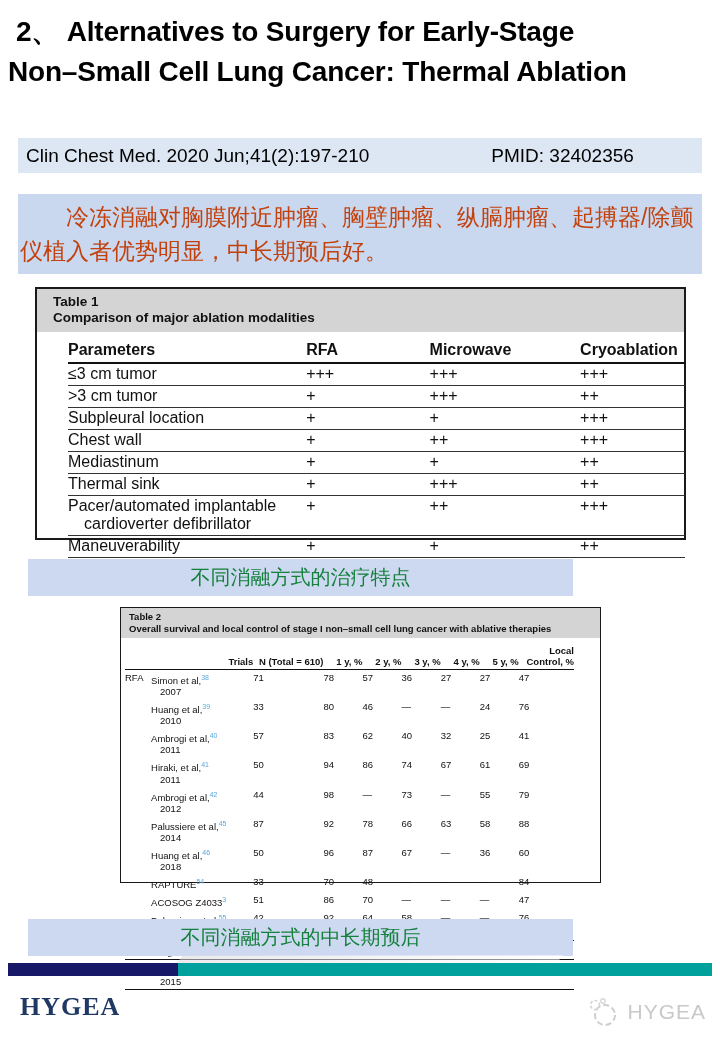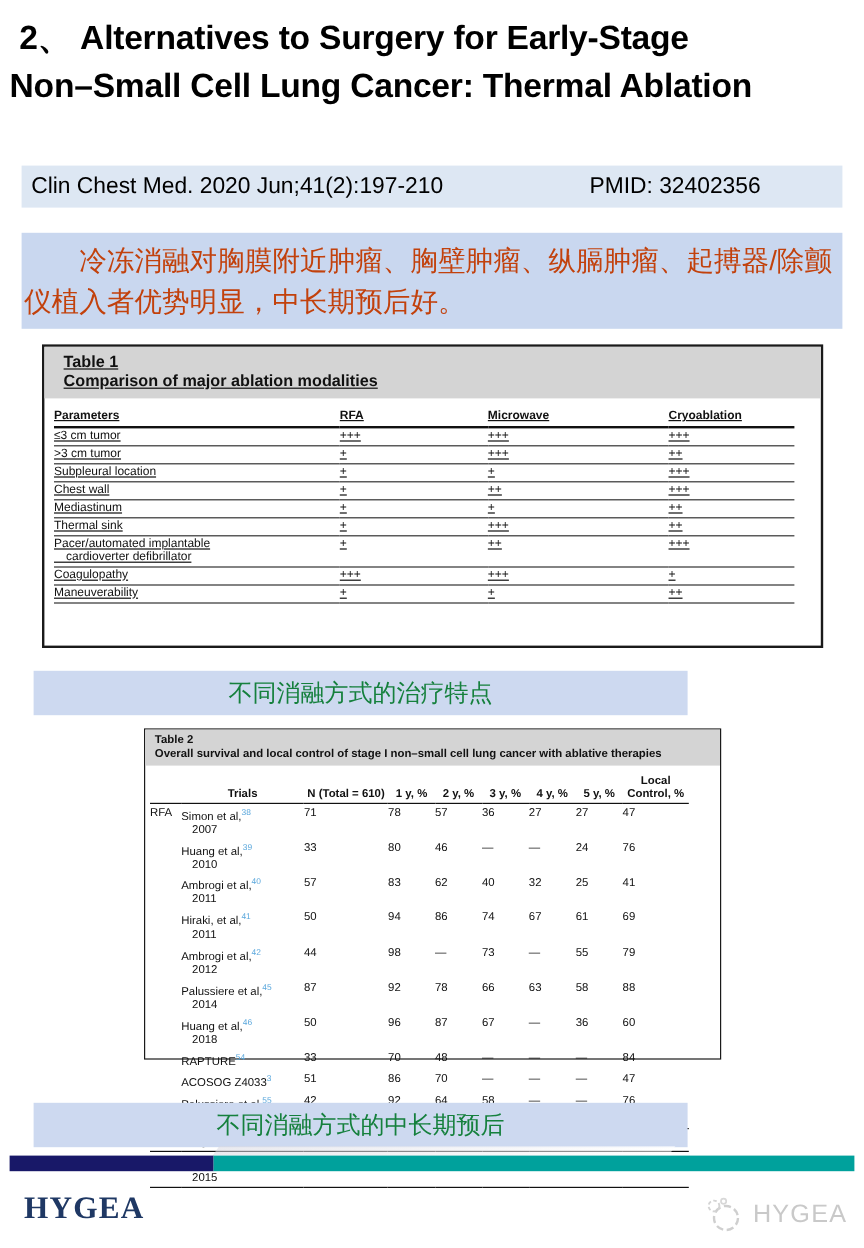--- a/index.html
+++ b/index.html
@@ -27,37 +27,37 @@
   
   .highlight{position:absolute;left:18px;top:194px;width:684px;height:80px;
              background:var(--highlight-bg);font-size:23px;line-height:34px;
              color:#c2410c;padding:6px 6px 0 2px;text-indent:2em;}
 
   
   .fig{position:absolute;background:#fff;border:2px solid #1a1a1a;}
   .band{background:var(--band-bg);font-weight:bold;color:#111;}
 
   
-  .fig1{left:35px;top:287px;width:651px;height:253px;text-decoration:underline;}
+  .fig1{left:35px;top:287px;width:651px;height:253px;}
   .fig1 .band{padding:5px 0 6px 16px;font-size:13.5px;line-height:16px;}
   .fig1 table{border-collapse:collapse;table-layout:fixed;width:617px;
-              margin:8px 17px 0 8px;font-size:10px;}
+              margin:8px 17px 0 31px;font-size:16px;}
   .fig1 col.c1{width:38.6%}.fig1 col.c2{width:20%}.fig1 col.c3{width:24.4%}.fig1 col.c4{width:17%}
   .fig1 th{text-align:left;font-weight:bold;border-bottom:2px solid #111;padding:1px 0 3px 0;}
   .fig1 td{border-bottom:1.4px solid #333;padding:1px 0 2px 0;vertical-align:top;
            white-space:pre-line;}
 
   
   .fig2{left:120px;top:607px;width:481px;height:276px;border-width:1.5px;}
   .fig2 .band{padding:3px 0 4px 8px;font-size:9.5px;line-height:11.5px;}
   .fig2 table{border-collapse:collapse;table-layout:fixed;width:449px;
               margin:6px 26px 0 4px;font-size:9.5px;line-height:11px;}
   .fig2 col.g{width:26px}.fig2 col.t{width:102px}.fig2 col.n{width:70px}
   .fig2 col.y{width:39px}.fig2 col.lc{width:55px}
-  .fig2 th{text-align:center;font-weight:bold;vertical-align:bottom;
+  .fig2 th{text-align:right;font-weight:bold;vertical-align:bottom;
            border-bottom:1.8px solid #111;padding:1px 0 2px 0;}
   .fig2 td{vertical-align:top;padding:2px 0 2px 0;}
   .fig2 tr.sep td{border-top:1.6px solid #111;}
   .fig2 tbody tr:last-child td{border-bottom:1.8px solid #111;}
   .fig2 sup{color:var(--ref-blue);font-size:7px;}
   .fig2 .year{padding-left:9px;}
   .fig2 .year-inline{margin-left:3px;}
 
   
   .caption-bar{position:absolute;left:28px;width:545px;height:37px;
@@ -153,26 +153,20 @@
             <td>++</td>
           </tr>
           <tr>
             <td>Pacer/automated implantable
   cardioverter defibrillator</td>
             <td>+</td>
             <td>++</td>
             <td>+++</td>
           </tr>
           <tr>
-            <td>Coagulopathy</td>
-            <td>+++</td>
-            <td>+++</td>
-            <td>+</td>
-          </tr>
-          <tr>
             <td>Maneuverability</td>
             <td>+</td>
             <td>+</td>
             <td>++</td>
           </tr>
         </tbody>
     </table>
   </div>
 
   <div class="caption-bar caption-1">不同消融方式的治疗特点</div>

